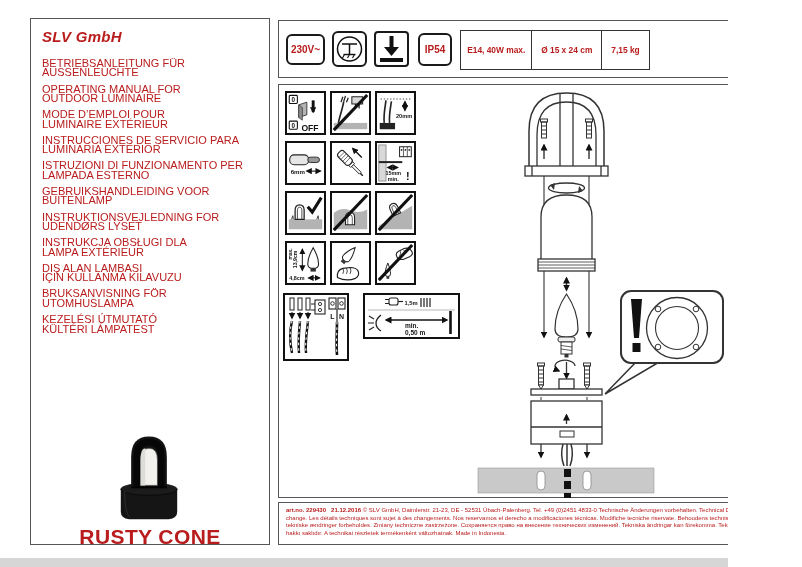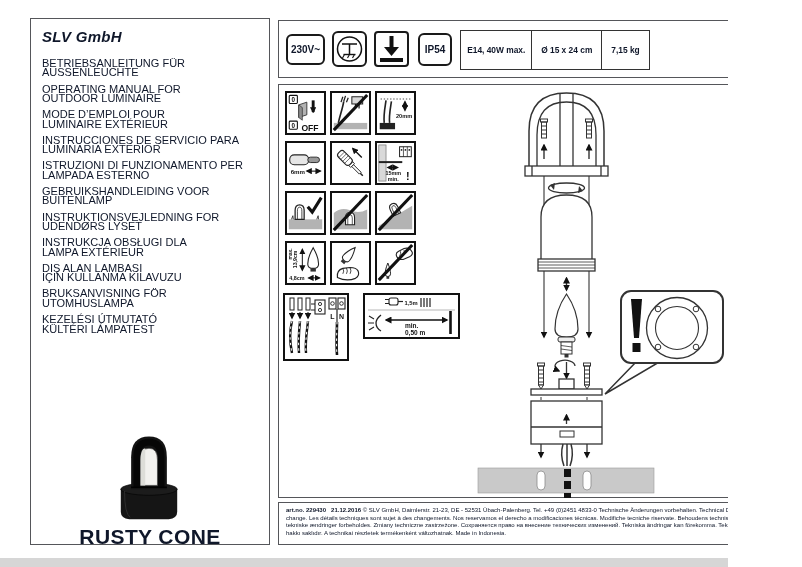--- a/index.html
+++ b/index.html
@@ -1,17 +1,17 @@
 <!DOCTYPE html>
 <html><head>
 <meta charset="utf-8">
 <style>
   html,body{margin:0;padding:0;background:#fff;}
   .page{position:relative;width:728px;height:567px;background:#fff;overflow:hidden;
-        font-family:"Liberation Sans",sans-serif;color:#0f172a;}
+        font-family:"Liberation Sans",sans-serif;color:#b91c1c;}
   .panel{position:absolute;border:1.6px solid #55565a;background:#fff;box-sizing:border-box;}
   #left-panel{left:30px;top:18px;width:240px;height:527px;}
   #spec-bar{left:278px;top:20px;width:518px;height:58px;}
   #main-box{left:278px;top:84px;width:518px;height:414px;}
   #fine-box{left:278px;top:502px;width:518px;height:43px;}
   .brand{position:absolute;left:11px;top:9px;font-size:15px;font-style:italic;font-weight:600;letter-spacing:.3px;}
   .titles{position:absolute;left:11px;top:40px;width:218px;}
   .tblock{font-size:11px;line-height:9.4px;font-weight:normal;margin:0 0 6.8px 0;}
   .product{position:absolute;left:70px;top:410px;width:96px;height:94px;}
   .pname{position:absolute;left:0;top:506px;width:100%;text-align:center;font-size:21px;font-weight:800;letter-spacing:.4px;}

